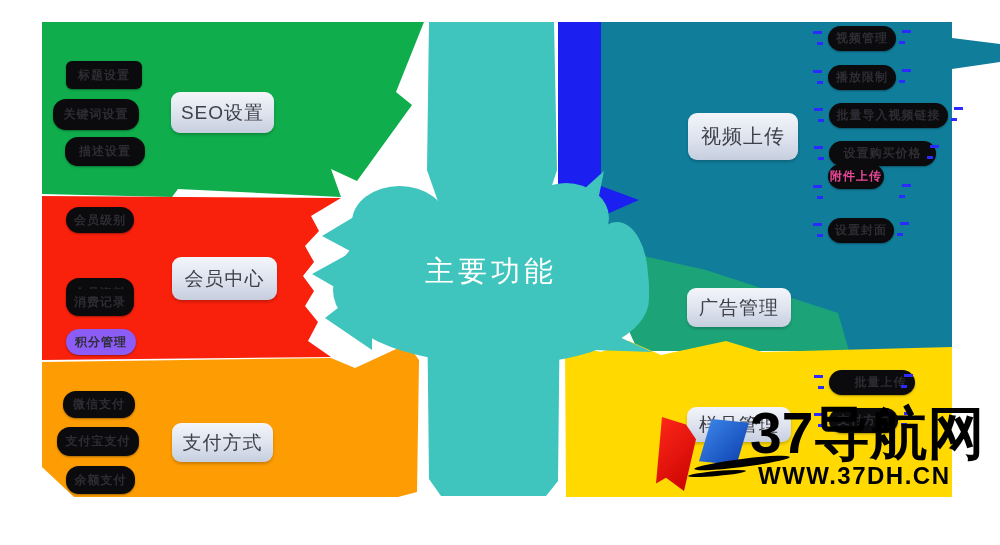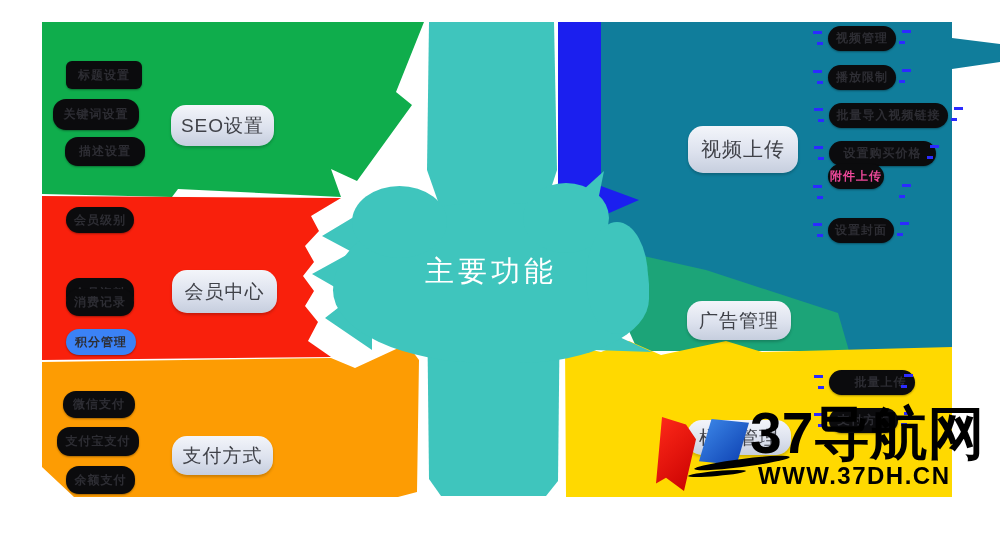--- a/index.html
+++ b/index.html
@@ -27,22 +27,22 @@
   .blob-bump2  {left:523px;top:183px;width:86px;height:70px;border-radius:50%;}
   .blob-bulge  {left:586px;top:222px;width:62px;height:112px;border-radius:50%;}
 
   .center-label{
     position:absolute;left:333px;top:252px;width:316px;text-align:center;
     font-size:29px;color:#fff;letter-spacing:4px;white-space:nowrap;
   }
   .node-box{
     position:absolute;display:flex;align-items:center;justify-content:center;
     background:linear-gradient(180deg,#F3F5FA 0%,#DDE2EE 55%,#C6CEDE 100%);
-    border-radius:15px;box-shadow:0 2px 3px rgba(0,0,0,.20);
-    color:#3F4148;font-size:19px;letter-spacing:1px;white-space:nowrap;margin-top:13px;
+    border-radius:9px;box-shadow:0 2px 3px rgba(0,0,0,.20);
+    color:#3F4148;font-size:19px;letter-spacing:1px;white-space:nowrap;
   }
   .box-seo   {left:171px;top:92px; width:103px;height:41px;}
   .box-member{left:172px;top:257px;width:105px;height:43px;}
   .box-pay   {left:172px;top:423px;width:101px;height:39px;}
   .box-video {left:688px;top:113px;width:110px;height:47px;font-size:20px;}
   .box-ad    {left:687px;top:288px;width:104px;height:39px;}
   .box-sample{left:687px;top:407px;width:104px;height:35px;}
 
   .pill{
     position:absolute;background:#0B0B0D;border-radius:13px;
@@ -104,21 +104,21 @@
   <div class="node-box box-video">视频上传</div>
   <div class="node-box box-ad">广告管理</div>
   <div class="node-box box-sample">样品管理</div>
 
   <div class="pill" style="left: 66px; top: 61px; width: 76px; height: 28px; background: rgb(11, 11, 13); color: rgb(45, 45, 51); border-radius: 6px;">标题设置</div>
     <div class="pill" style="left: 53px; top: 99px; width: 86px; height: 31px; background: rgb(11, 11, 13); color: rgb(45, 45, 51);">关键词设置</div>
     <div class="pill" style="left: 65px; top: 137px; width: 80px; height: 29px; background: rgb(11, 11, 13); color: rgb(45, 45, 51);">描述设置</div>
     <div class="pill" style="left: 66px; top: 207px; width: 68px; height: 26px; background: rgb(11, 11, 13); color: rgb(45, 45, 51);">会员级别</div>
     <div class="pill" style="left: 66px; top: 248px; width: 68px; height: 31px; background: rgb(11, 11, 13); color: rgb(45, 45, 51); margin-top: 30px;">会员资料</div>
     <div class="pill" style="left: 66px; top: 289px; width: 68px; height: 27px; background: rgb(11, 11, 13); color: rgb(45, 45, 51);">消费记录</div>
-    <div class="pill" style="left: 66px; top: 329px; width: 70px; height: 26px; background: #3b82f6; color: rgb(45, 45, 51);">积分管理</div>
+    <div class="pill" style="left: 66px; top: 329px; width: 70px; height: 26px; background: #8b5cf6; color: rgb(45, 45, 51);">积分管理</div>
     <div class="pill" style="left: 63px; top: 391px; width: 72px; height: 27px; background: rgb(11, 11, 13); color: rgb(45, 45, 51);">微信支付</div>
     <div class="pill" style="left: 57px; top: 427px; width: 82px; height: 29px; background: rgb(11, 11, 13); color: rgb(45, 45, 51);">支付宝支付</div>
     <div class="pill" style="left: 66px; top: 466px; width: 69px; height: 28px; background: rgb(11, 11, 13); color: rgb(45, 45, 51);">余额支付</div>
     <div class="pill" style="left: 828px; top: 26px; width: 68px; height: 25px; background: rgb(11, 11, 13); color: rgb(45, 45, 51);">视频管理</div>
     <i class="bdash" style="left: 813px; top: 31px; width: 9px; background: rgb(43, 43, 255);"></i>
     <i class="bdash" style="left: 817px; top: 42px; width: 6px; background: rgb(43, 43, 255);"></i>
     <i class="bdash" style="left: 902px; top: 30px; width: 9px; background: rgb(43, 43, 255);"></i>
     <i class="bdash" style="left: 899px; top: 41px; width: 6px; background: rgb(43, 43, 255);"></i>
     <div class="pill" style="left: 828px; top: 65px; width: 68px; height: 25px; background: rgb(11, 11, 13); color: rgb(45, 45, 51);">播放限制</div>
     <i class="bdash" style="left: 813px; top: 70px; width: 9px; background: rgb(43, 43, 255);"></i>

